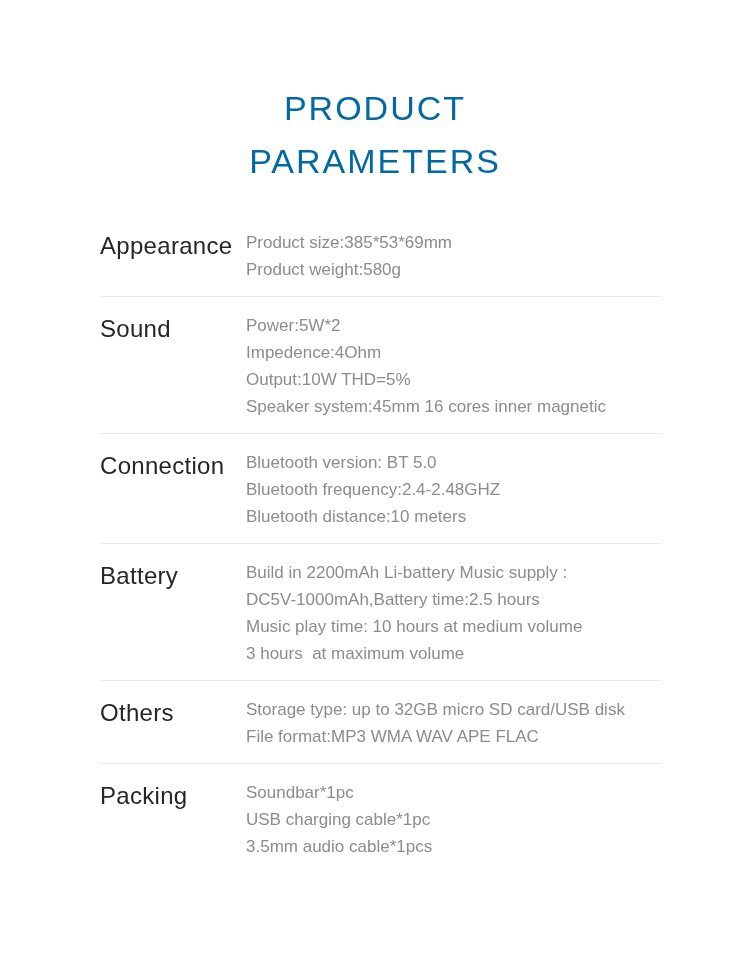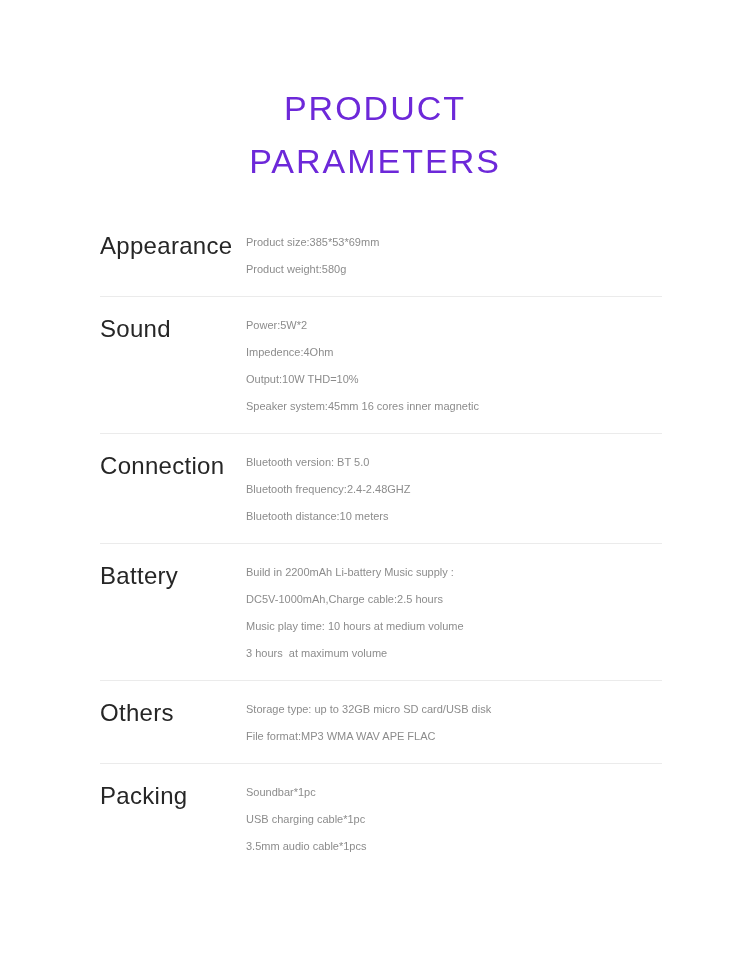--- a/index.html
+++ b/index.html
@@ -13,21 +13,21 @@
     font-family: "Liberation Sans", sans-serif;
     overflow: hidden;
   }
   .page-title {
     padding-top: 82px;
     text-align: center;
     font-size: 34px;
     font-weight: 200;
     letter-spacing: 2px;
     line-height: 53px;
-    color: #6d28d9;
+    color: #0369a1;
   }
   .spec-table {
     margin: 26px 88px 0 100px; 
   }
   .spec-row {
     display: flex;
     align-items: flex-start;
     padding: 15px 0 13px 0;
     border-bottom: 1px solid #ebebeb;
   }
@@ -43,21 +43,21 @@
     font-weight: 400;
     letter-spacing: 0.3px;
     color: #262626;
   }
   .spec-lines {
     flex: 1 1 auto;
     min-width: 0;
   }
   .spec-line {
     margin: 0;
-    font-size: 11px;
+    font-size: 17px;
     line-height: 27px;
     color: #8c8c8c;
     white-space: pre-wrap;
   }
 </style>
 </head>
 <body>
 
 <div class="page-title">
   <div>PRODUCT</div>
@@ -70,37 +70,37 @@
       <div class="spec-lines">
         <p class="spec-line">Product size:385*53*69mm</p>
         <p class="spec-line">Product weight:580g</p>
       </div>
     </section>
     <section class="spec-row">
       <h2 class="spec-label">Sound</h2>
       <div class="spec-lines">
         <p class="spec-line">Power:5W*2</p>
         <p class="spec-line">Impedence:4Ohm</p>
-        <p class="spec-line">Output:10W THD=10%</p>
+        <p class="spec-line">Output:10W THD=5%</p>
         <p class="spec-line">Speaker system:45mm 16 cores inner magnetic</p>
       </div>
     </section>
     <section class="spec-row">
       <h2 class="spec-label">Connection</h2>
       <div class="spec-lines">
         <p class="spec-line">Bluetooth version: BT 5.0</p>
         <p class="spec-line">Bluetooth frequency:2.4-2.48GHZ</p>
         <p class="spec-line">Bluetooth distance:10 meters</p>
       </div>
     </section>
     <section class="spec-row">
       <h2 class="spec-label">Battery</h2>
       <div class="spec-lines">
         <p class="spec-line">Build in 2200mAh Li-battery Music supply :</p>
-        <p class="spec-line">DC5V-1000mAh,Charge cable:2.5 hours</p>
+        <p class="spec-line">DC5V-1000mAh,Battery time:2.5 hours</p>
         <p class="spec-line">Music play time: 10 hours at medium volume</p>
         <p class="spec-line">3 hours  at maximum volume</p>
       </div>
     </section>
     <section class="spec-row">
       <h2 class="spec-label">Others</h2>
       <div class="spec-lines">
         <p class="spec-line">Storage type: up to 32GB micro SD card/USB disk</p>
         <p class="spec-line">File format:MP3 WMA WAV APE FLAC</p>
       </div>

